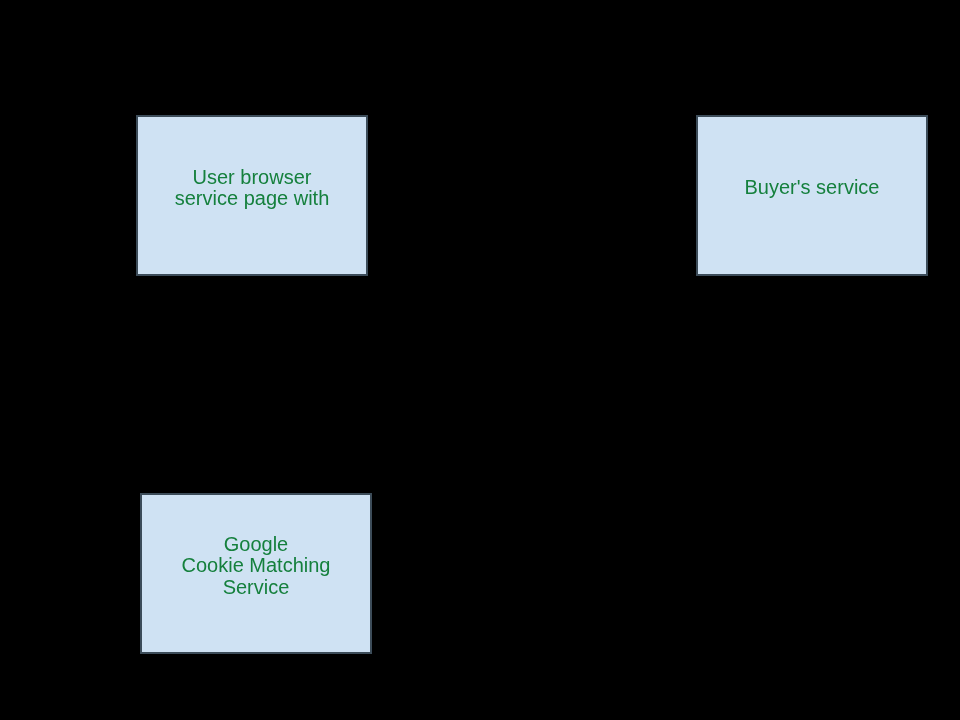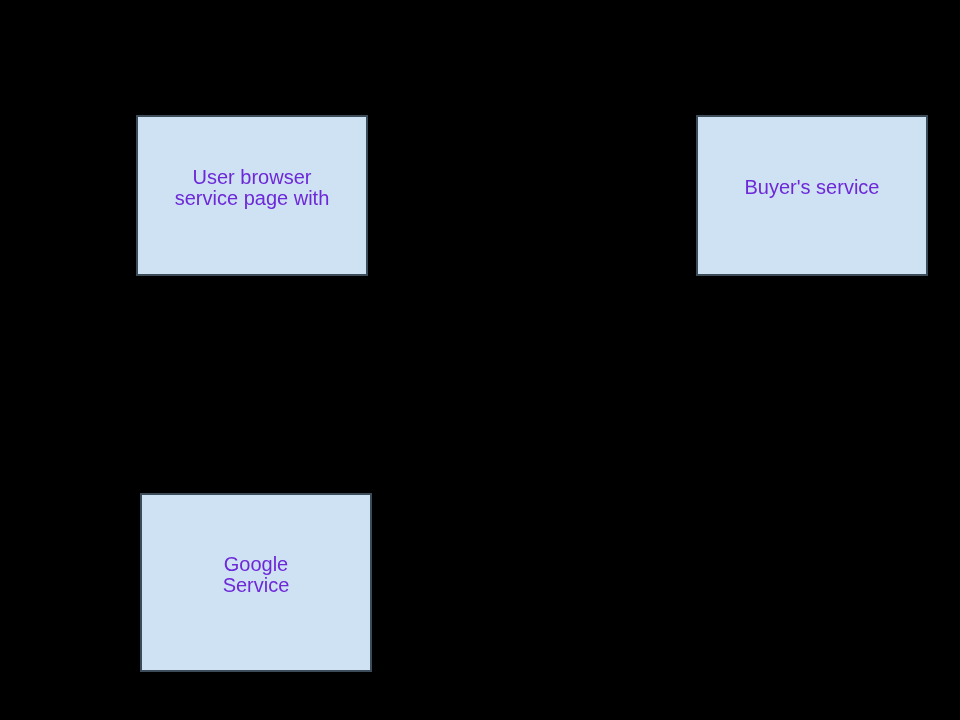--- a/index.html
+++ b/index.html
@@ -19,41 +19,41 @@
     position: absolute;
     box-sizing: border-box;
     background: #cfe2f3;
     border: 2px solid #3c4c59;
     display: flex;
     flex-direction: column;
     align-items: center;
     justify-content: center;
     padding-bottom: 15px;
     text-align: center;
-    color: #6d28d9;
+    color: #15803d;
     font-size: 20px;
     line-height: 21.5px;
   }
   .node-user-browser {
     left: 136px;
     top: 115px;
     width: 232px;
     height: 161px;
   }
   .node-buyers-service {
     left: 696px;
     top: 115px;
     width: 232px;
     height: 161px;
   }
   .node-google-cms {
     left: 140px;
     top: 493px;
     width: 232px;
-    height: 179px;
+    height: 161px;
   }
   .node-line {
     white-space: nowrap;
   }
 </style>
 </head>
 <body>
 
 <div class="stage">
 
@@ -61,16 +61,17 @@
     <div class="node-line">User browser</div>
     <div class="node-line">service page with</div>
   </div>
 
   <div class="node node-buyers-service">
     <div class="node-line">Buyer's service</div>
   </div>
 
   <div class="node node-google-cms">
     <div class="node-line">Google</div>
+    <div class="node-line">Cookie Matching</div>
     <div class="node-line">Service</div>
   </div>
 
 </div>
 
 </body></html>

